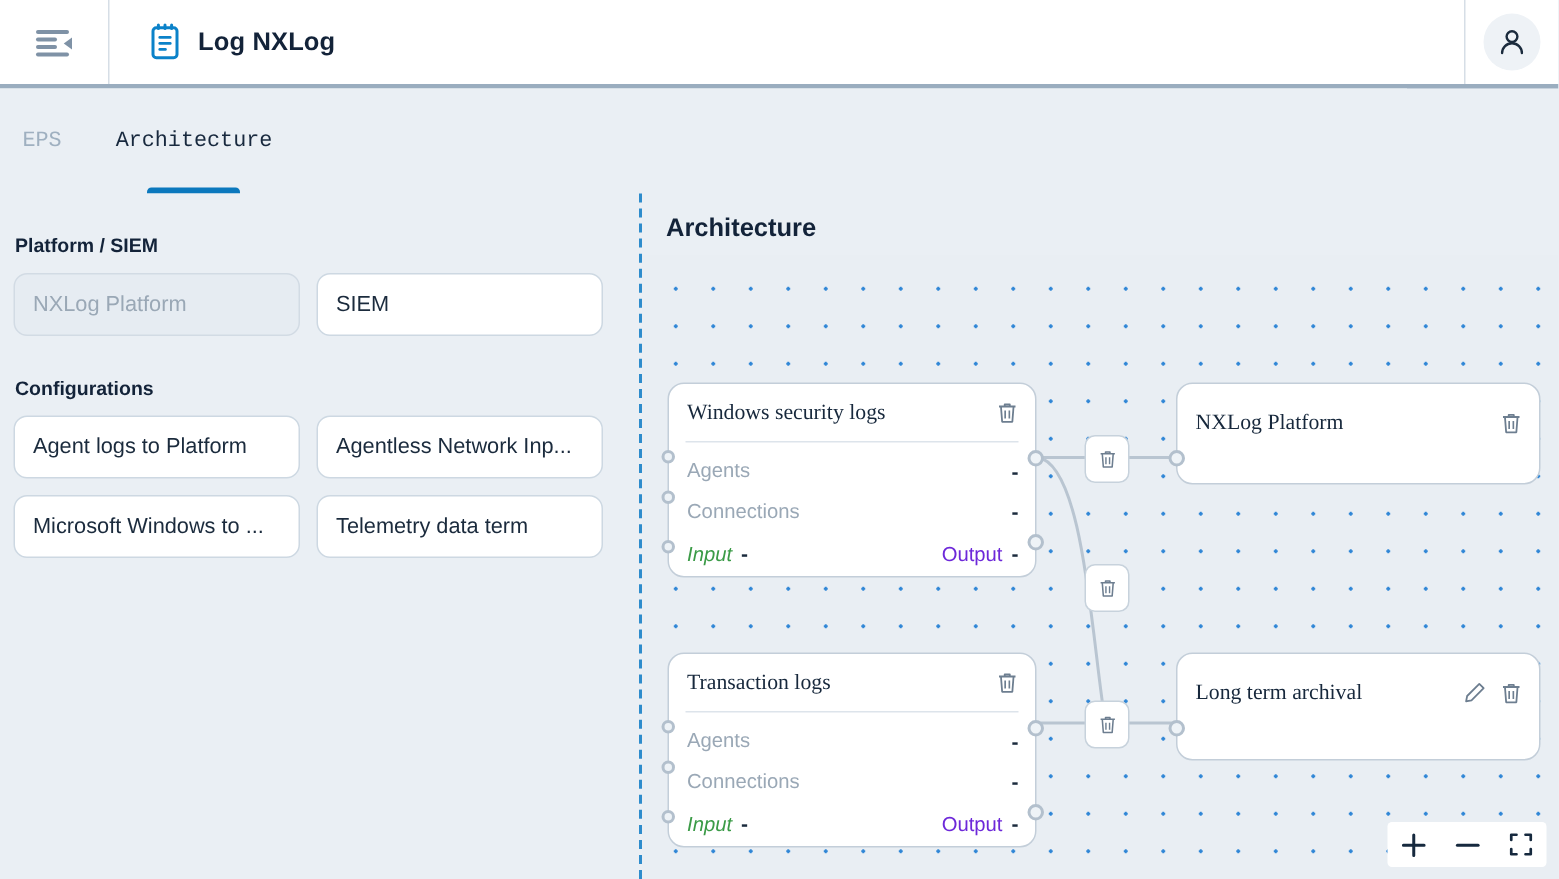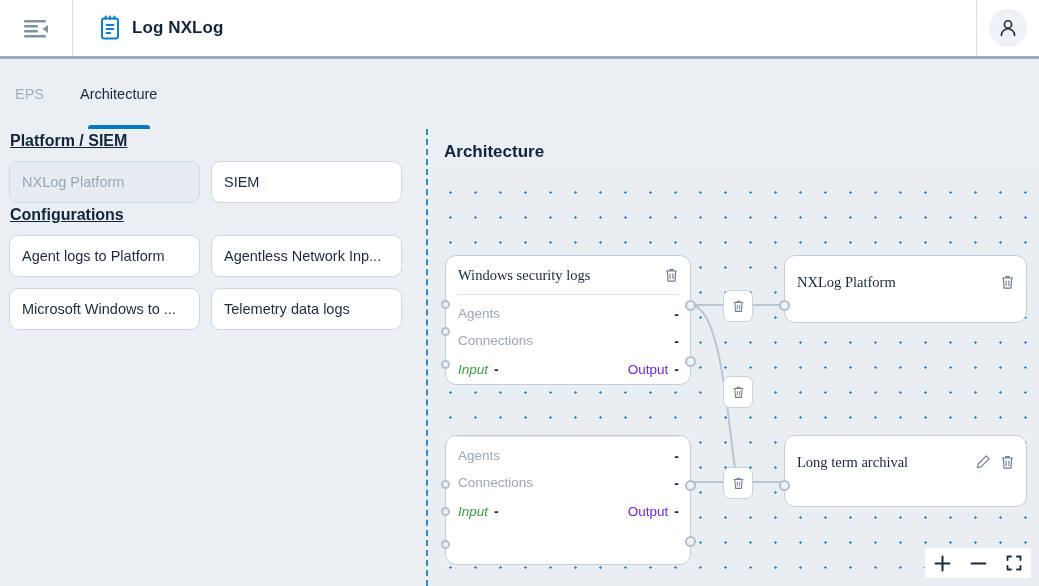--- a/index.html
+++ b/index.html
@@ -31,20 +31,21 @@
   }
   .avatar{
     width:38px;height:38px;border-radius:50%;background:#eef2f6;
     display:flex;align-items:center;justify-content:center;cursor:pointer;
   }
 
   
   .tabbar{
     position:absolute;left:0;top:59px;width:938px;height:70px;
     background:#eaeff4;
+    font-family:Liberation Mono, monospace;
   }
   .tabs{position:absolute;left:0;top:0;display:flex;align-items:center;height:70px;}
   .tab{
     position:relative;height:70px;display:flex;align-items:center;
     padding:0 18px;font-size:14.5px;cursor:pointer;color:#9fb0c0;
   }
   .tab:first-child{padding-left:15px;}
   .tab.active{color:#18293e;}
   .tab .ind{
     position:absolute;left:50%;transform:translateX(-50%);
@@ -57,22 +58,22 @@
     background:#0b7bbf;color:#fff;border:none;border-radius:6px;
     font-size:14.5px;font-family:inherit;cursor:pointer;
   }
 
   
   .left-panel{
     position:absolute;left:0;top:129px;width:426px;height:457px;
     background:#eaeff4;box-sizing:border-box;padding:0 9px;
   }
   .sec-title{
-    font-size:16px;font-weight:bold;color:#132339;
-    margin:3px 0 0 0;padding-left:1px;text-decoration:underline;
+    font-size:13px;font-weight:bold;color:#132339;
+    margin:27px 0 0 0;padding-left:1px;
   }
   .chip-grid{display:flex;flex-wrap:wrap;gap:11px;margin-top:11px;}
   .chip{
     width:191px;height:42px;box-sizing:border-box;
     background:#ffffff;border:1px solid #cdd8e2;border-radius:9px;
     display:flex;align-items:center;padding:0 12px;
     font-size:14.5px;color:#1b2b3d;cursor:pointer;
     white-space:nowrap;overflow:hidden;
   }
   .chip.disabled{background:#e6ecf2;border-color:#d2dbe4;color:#9aa8b6;cursor:default;}
@@ -218,21 +219,21 @@
       <div class="chip">
         <span>Agent logs to Platform</span>
       </div>
       <div class="chip">
         <span>Agentless Network Inp...</span>
       </div>
       <div class="chip">
         <span>Microsoft Windows to ...</span>
       </div>
       <div class="chip">
-        <span>Telemetry data logs</span>
+        <span>Telemetry data term</span>
       </div>
     </div>
   </div>
 
   <div class="right-panel">
     <div class="canvas-title">Architecture</div>
 
     <div class="canvas">
 
       <svg width="611" height="416" style="position:absolute;left:0;top:0;">
@@ -292,20 +293,31 @@
                 <path d="M2 4h11M5.8 4V2.6h3.4V4M3.3 4l.8 10.2h6.8L11.7 4" fill="none" stroke="#6d7e90" stroke-width="1.2" stroke-linejoin="round"></path>
                 <path d="M6.1 6.6v5.4M8.9 6.6v5.4" stroke="#6d7e90" stroke-width="1.1"></path>
               </svg>
             </span>
           </span>
         </div>
         <span class="handle" style="left:-6px;top:44px;"></span>
       </div>
 
       <div class="node" style="left:17px;top:265px;width:246px;height:130px;">
+        <div class="node-head">
+          <span class="node-name">Transaction logs</span>
+          <span class="node-acts">
+            <span class="icon-btn">
+              <svg width="15" height="16" viewBox="0 0 15 16">
+                <path d="M2 4h11M5.8 4V2.6h3.4V4M3.3 4l.8 10.2h6.8L11.7 4" fill="none" stroke="#6d7e90" stroke-width="1.2" stroke-linejoin="round"></path>
+                <path d="M6.1 6.6v5.4M8.9 6.6v5.4" stroke="#6d7e90" stroke-width="1.1"></path>
+              </svg>
+            </span>
+          </span>
+        </div>
         <div class="node-rule"></div>
         <div class="node-body">
           <div class="kv">
             <span class="k">Agents</span>
             <span class="v">-</span>
           </div>
           <div class="kv">
             <span class="k">Connections</span>
             <span class="v">-</span>
           </div>

